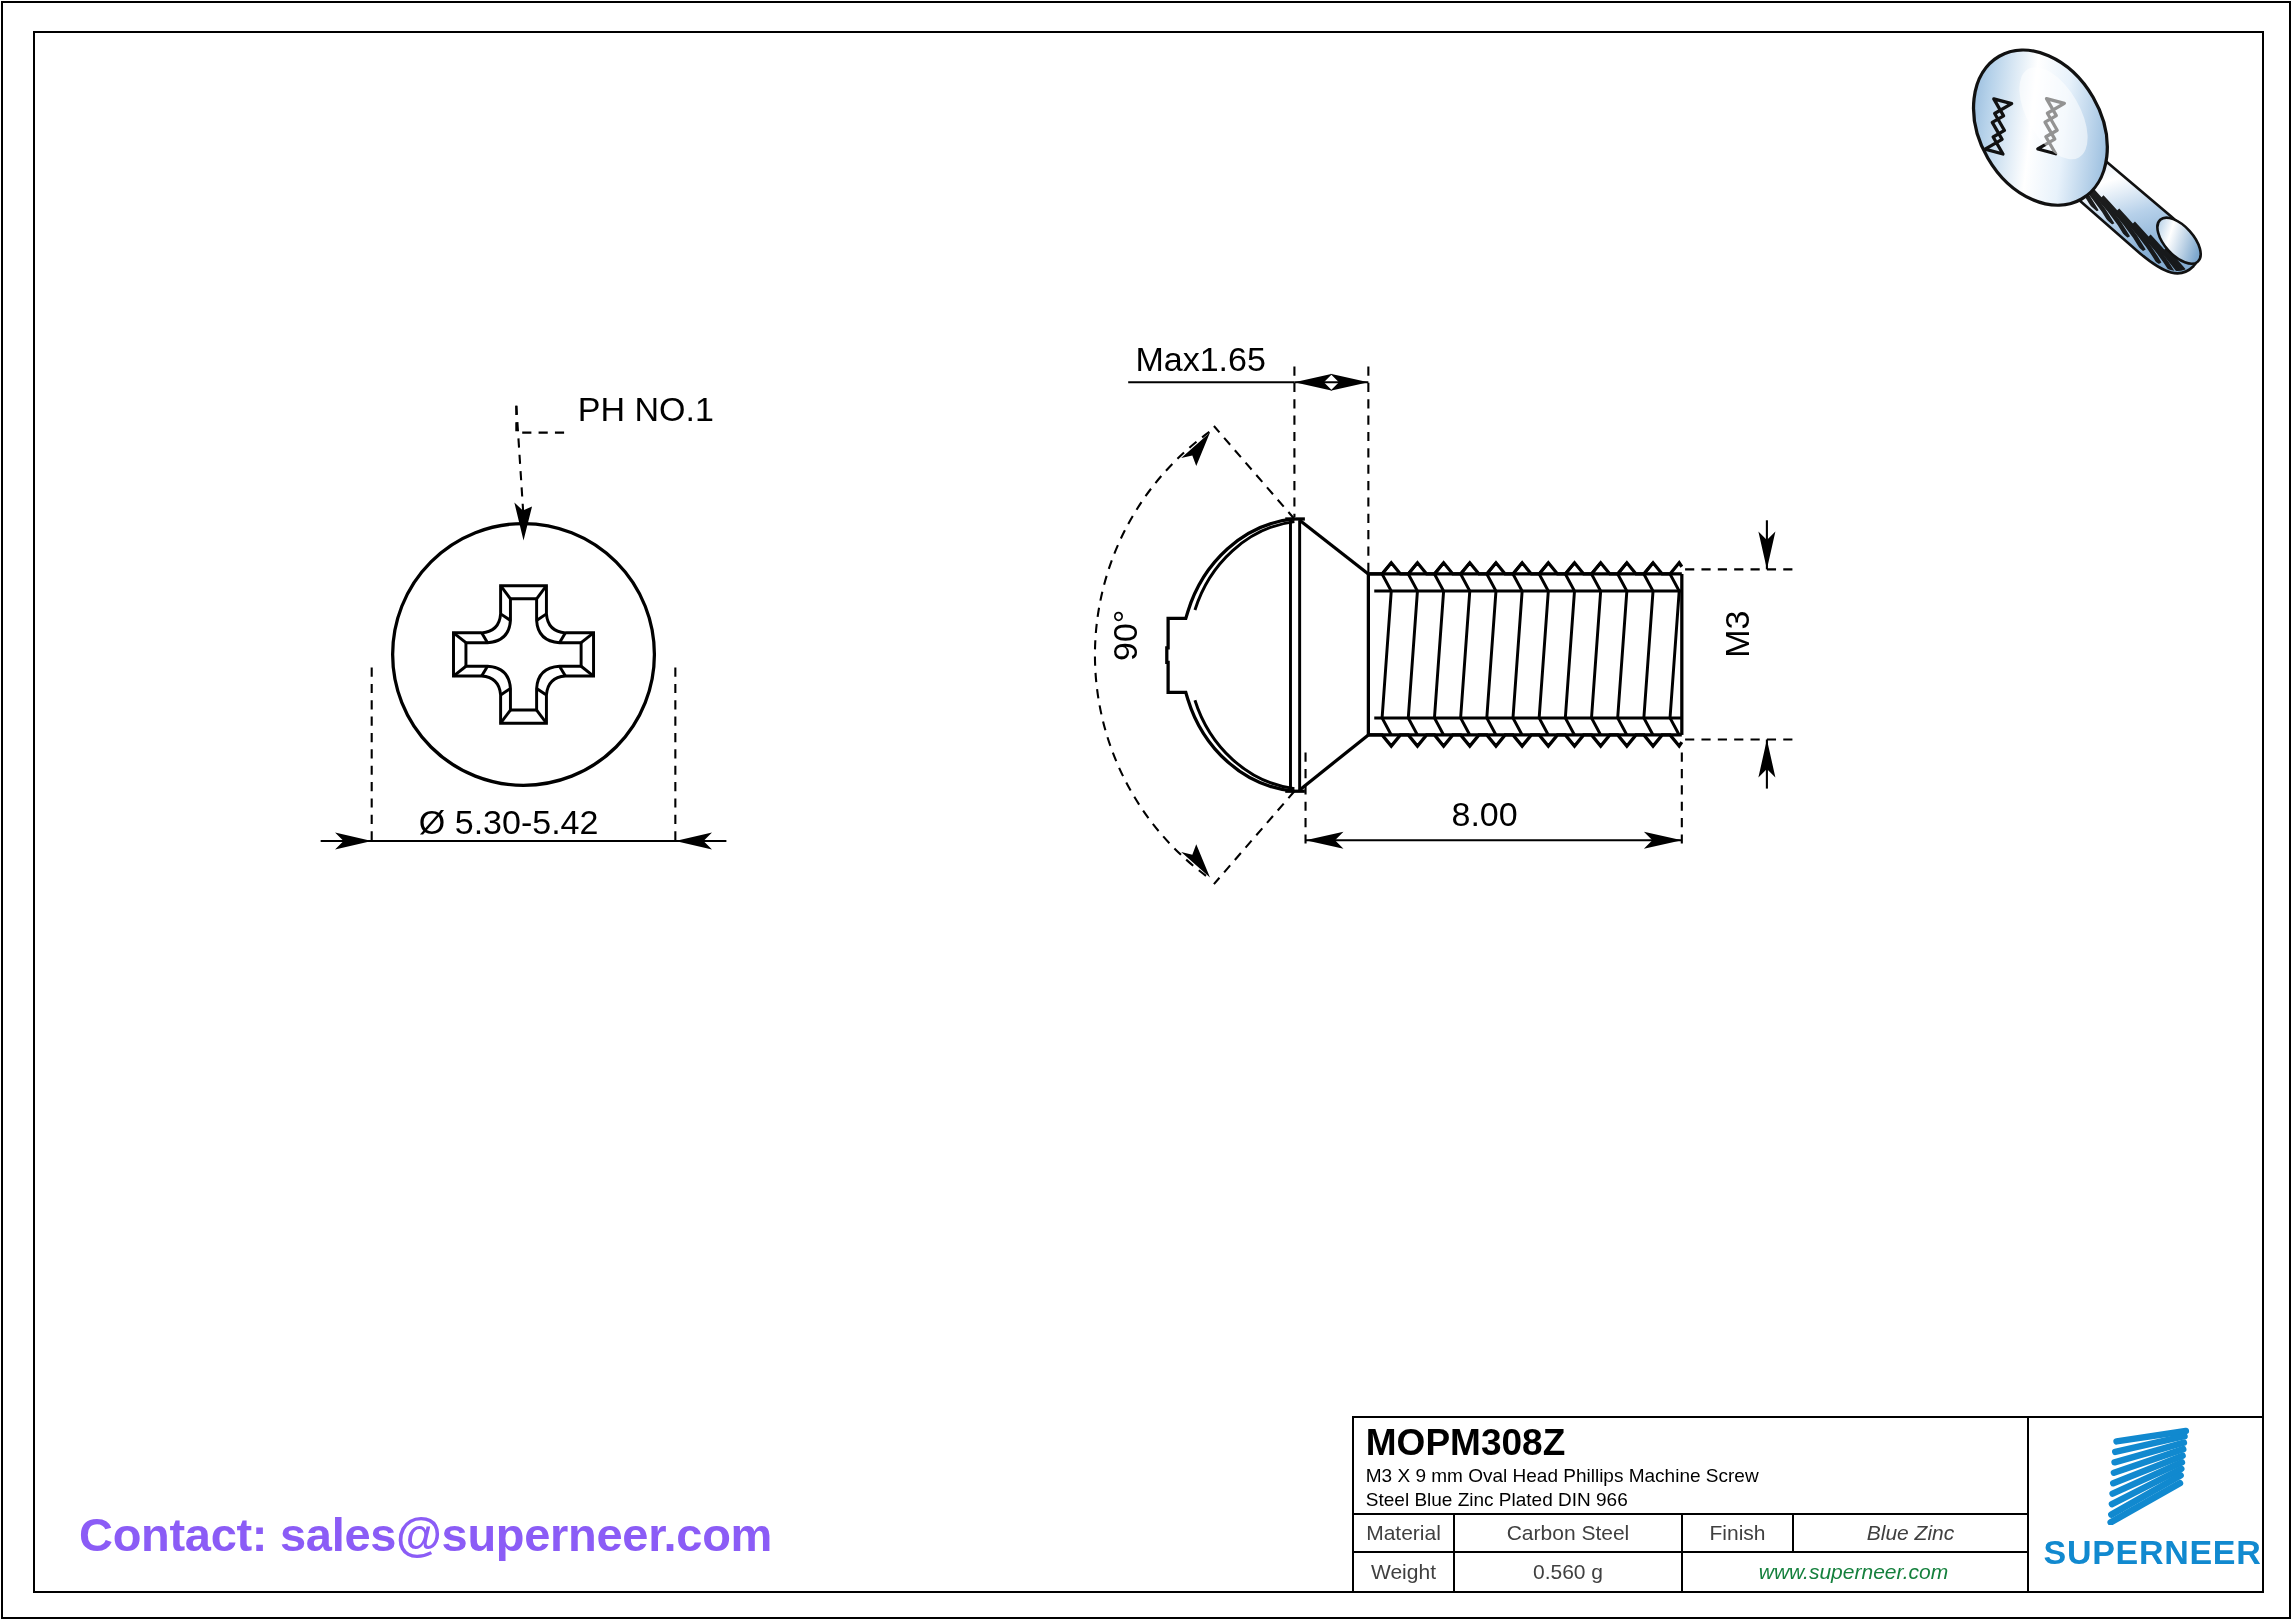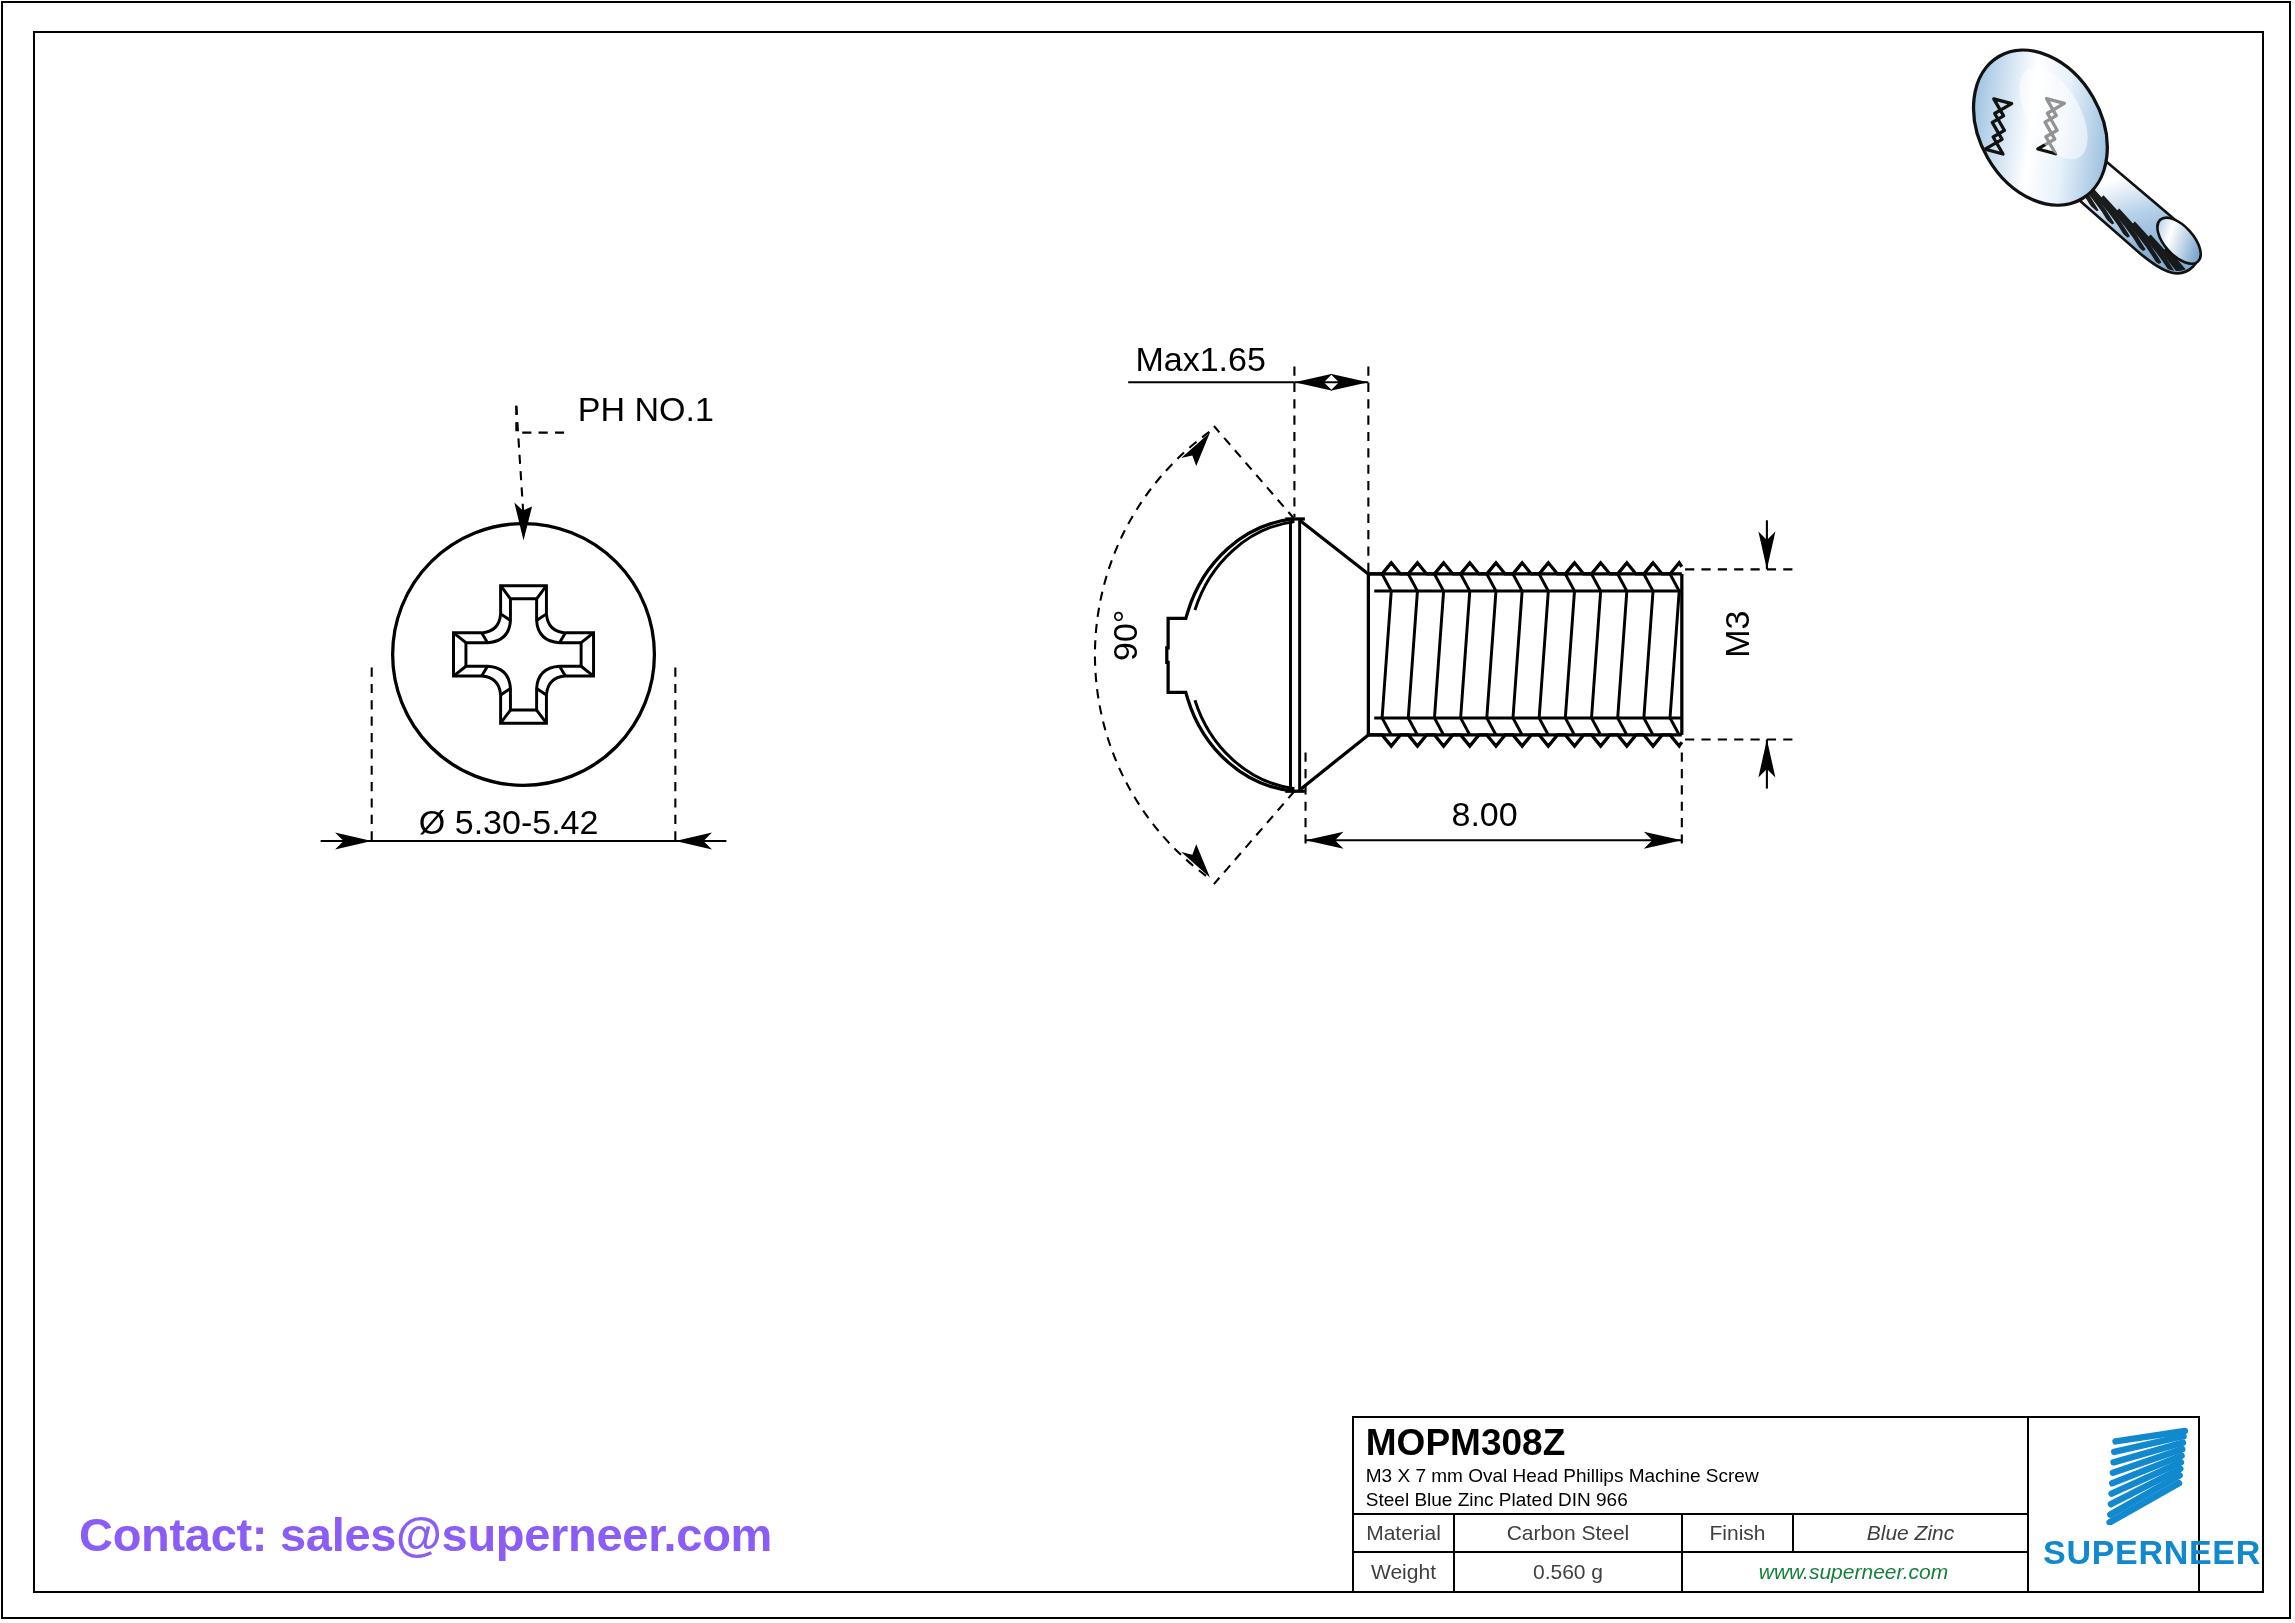--- a/index.html
+++ b/index.html
@@ -52,21 +52,21 @@
     font-weight:bold;
     color:#8b5cf6;
     white-space:nowrap;
     letter-spacing:-0.3px;
   }
 
   
   #titleblock{
     position:absolute;
     left:1352px; top:1416px;
-    width:848px; height:177px;
+    width:912px; height:177px;
     display:flex;
     border:2.6px solid #000;
     box-sizing:border-box;
     background:#fff;
   }
   #tb-left{
     width:675px; height:100%;
     display:flex; flex-direction:column;
     border-right:2.6px solid #000;
     box-sizing:border-box;
@@ -390,21 +390,21 @@
   </svg>
 
   <div id="contact">Contact: sales@superneer.com</div>
 
   <div id="titleblock">
 
     <div id="tb-left">
 
       <div id="tb-desc">
         <div id="tb-part">MOPM308Z</div>
-        <div class="tb-line">M3 X 7 mm  Oval Head Phillips Machine Screw</div>
+        <div class="tb-line">M3 X 9 mm  Oval Head Phillips Machine Screw</div>
         <div class="tb-line">Steel Blue Zinc Plated DIN 966</div>
       </div>
 
       <div class="tb-row" id="tb-row1">
         <div class="tb-cell c-lbl">Material</div>
         <div class="tb-cell c-mat">Carbon Steel</div>
         <div class="tb-cell c-fin">Finish</div>
         <div class="tb-cell c-finval last">Blue Zinc</div>
       </div>
 

